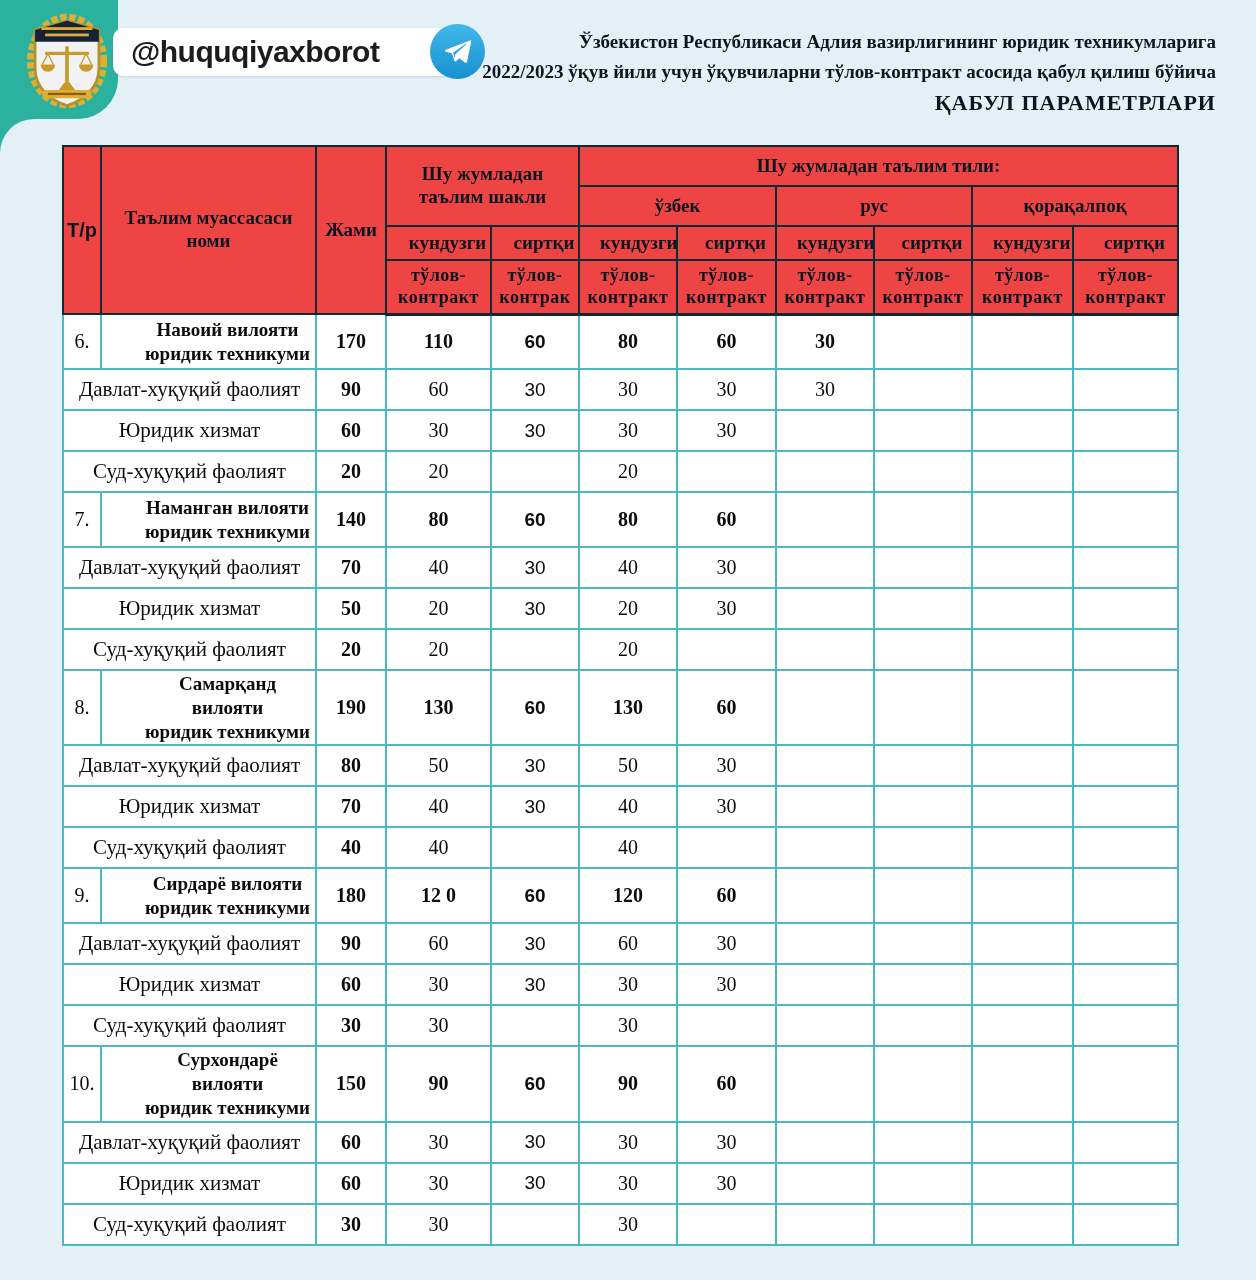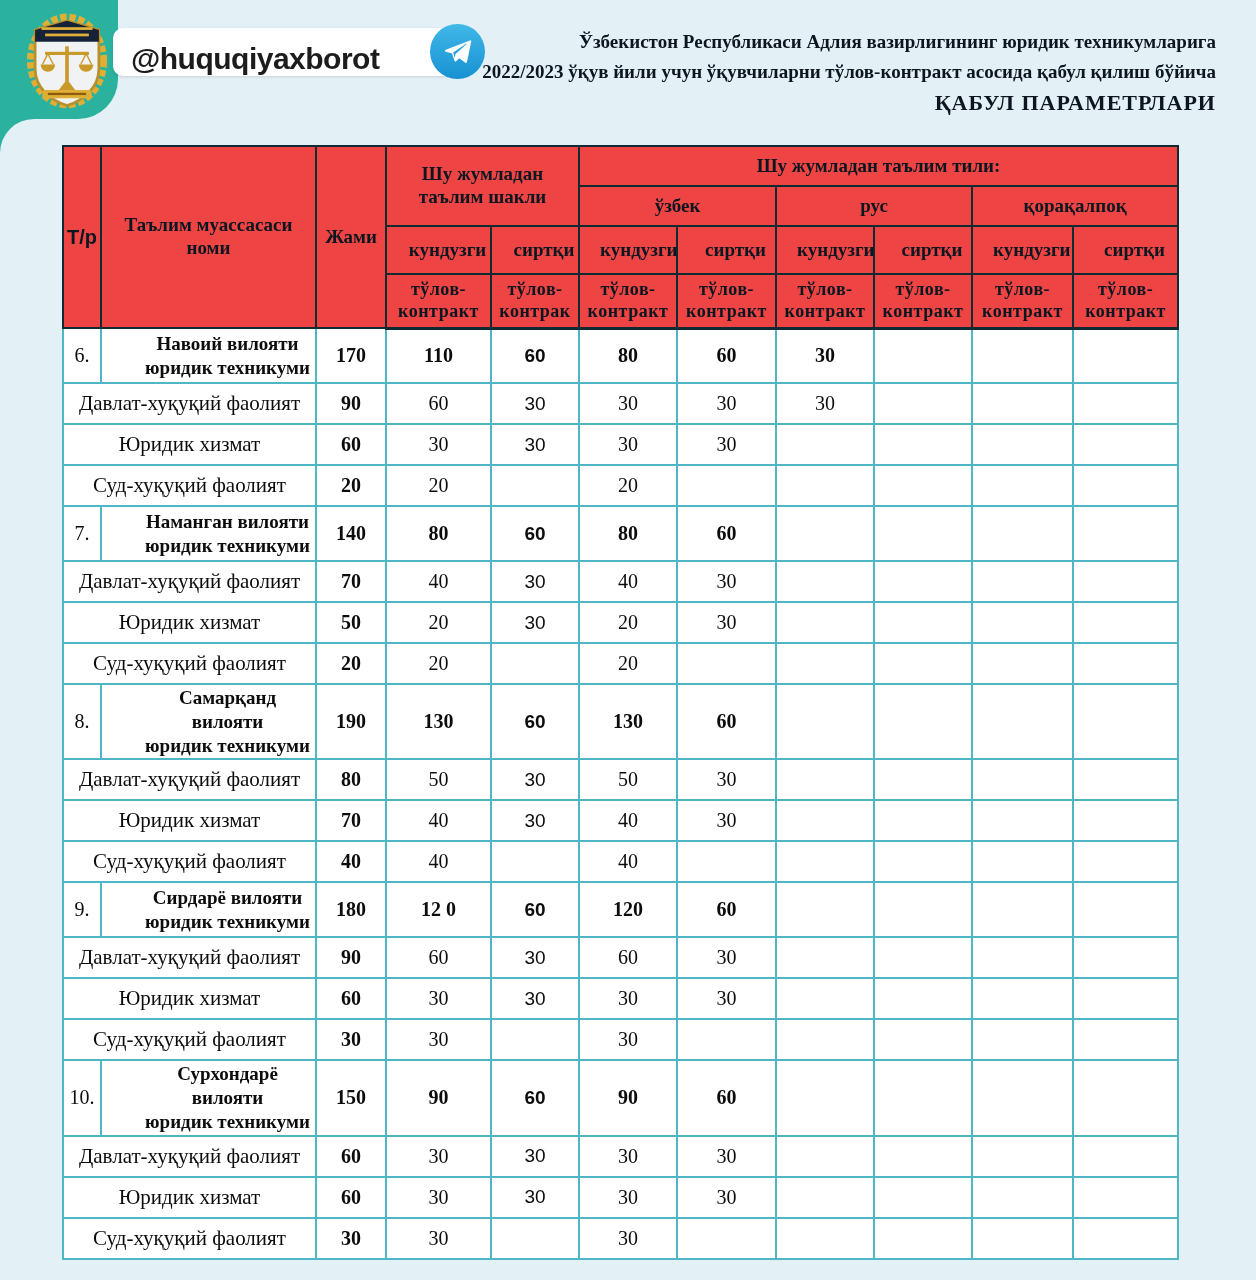--- a/index.html
+++ b/index.html
@@ -9,41 +9,41 @@
     font-family:"Liberation Serif","DejaVu Serif",serif;
     color:#0c0c0c;
   }
   
   .blob{position:absolute;left:0;top:0;width:118px;height:119px;background:#2ab29e;border-radius:0 0 40px 0;}
   .blob-tail{position:absolute;left:0;top:119px;width:34px;height:34px;background:#2ab29e;}
   .blob-tail::after{content:'';position:absolute;inset:0;background:#e3f0f5;border-radius:34px 0 0 0;}
   .emblem{position:absolute;left:26px;top:11px;width:82px;height:98px;}
   
   .badge{position:absolute;left:113px;top:28px;width:340px;height:48px;background:#ffffff;border-radius:10px;
-         box-shadow:0 1px 3px rgba(0,0,0,0.12);display:flex;align-items:flex-end;}
+         box-shadow:0 1px 3px rgba(0,0,0,0.12);display:flex;align-items:center;}
   .badge-label{font-family:"Liberation Sans","DejaVu Sans",sans-serif;font-weight:bold;font-size:30px;
                color:#1c1c1c;padding-left:18px;letter-spacing:-0.5px;}
   .tg-circle{position:absolute;left:430px;top:24px;width:55px;height:55px;border-radius:50%;
              background:linear-gradient(180deg,#41b8e8 0%,#1791d2 100%);
              display:flex;align-items:center;justify-content:center;}
   
   .title{position:absolute;left:440px;right:40px;top:27px;text-align:right;color:#0d1620;font-weight:bold;}
   .title .t1{font-size:19px;line-height:30px;}
   .title .t2{font-size:19px;line-height:30px;}
   .title .t3{font-size:22px;line-height:32px;letter-spacing:1px;}
   
   table.main{position:absolute;left:62px;top:145px;width:1115px;border-collapse:collapse;table-layout:fixed;}
   th,td{box-sizing:border-box;text-align:center;vertical-align:middle;padding:1px 2px;}
   thead th{
     background:#ef4444;border:2px solid #102a33;
     font-weight:bold;font-size:19px;color:#0b1720;white-space:pre-line;line-height:1.2;
   }
   thead tr.hr-a th{height:40px;}
   thead tr.hr-b th{height:40px;}
-  thead tr.hr-c th{height:48px;font-size:19px;padding-left:20px;}
+  thead tr.hr-c th{height:34px;font-size:19px;padding-left:20px;}
   thead tr.hr-d th{height:54px;font-size:18px;letter-spacing:0.5px;border-bottom:3px solid #102a33;}
   th.th-tp{font-family:"Liberation Sans","DejaVu Sans",sans-serif;font-size:20px;}
   tbody td{background:#ffffff;border:2px solid #4fb7c4;font-size:20px;}
   tr.row-main td{height:55px;}
   tr.row-sub td{height:41px;}
   td.cell-num{font-size:20px;}
   td.cell-name{font-weight:bold;font-size:19px;white-space:pre-line;line-height:1.25;padding-left:40px;}
   td.cell-label{font-size:21px;}
   tr.row-main td.val{font-weight:bold;}
   td.v-0{font-weight:bold;}

